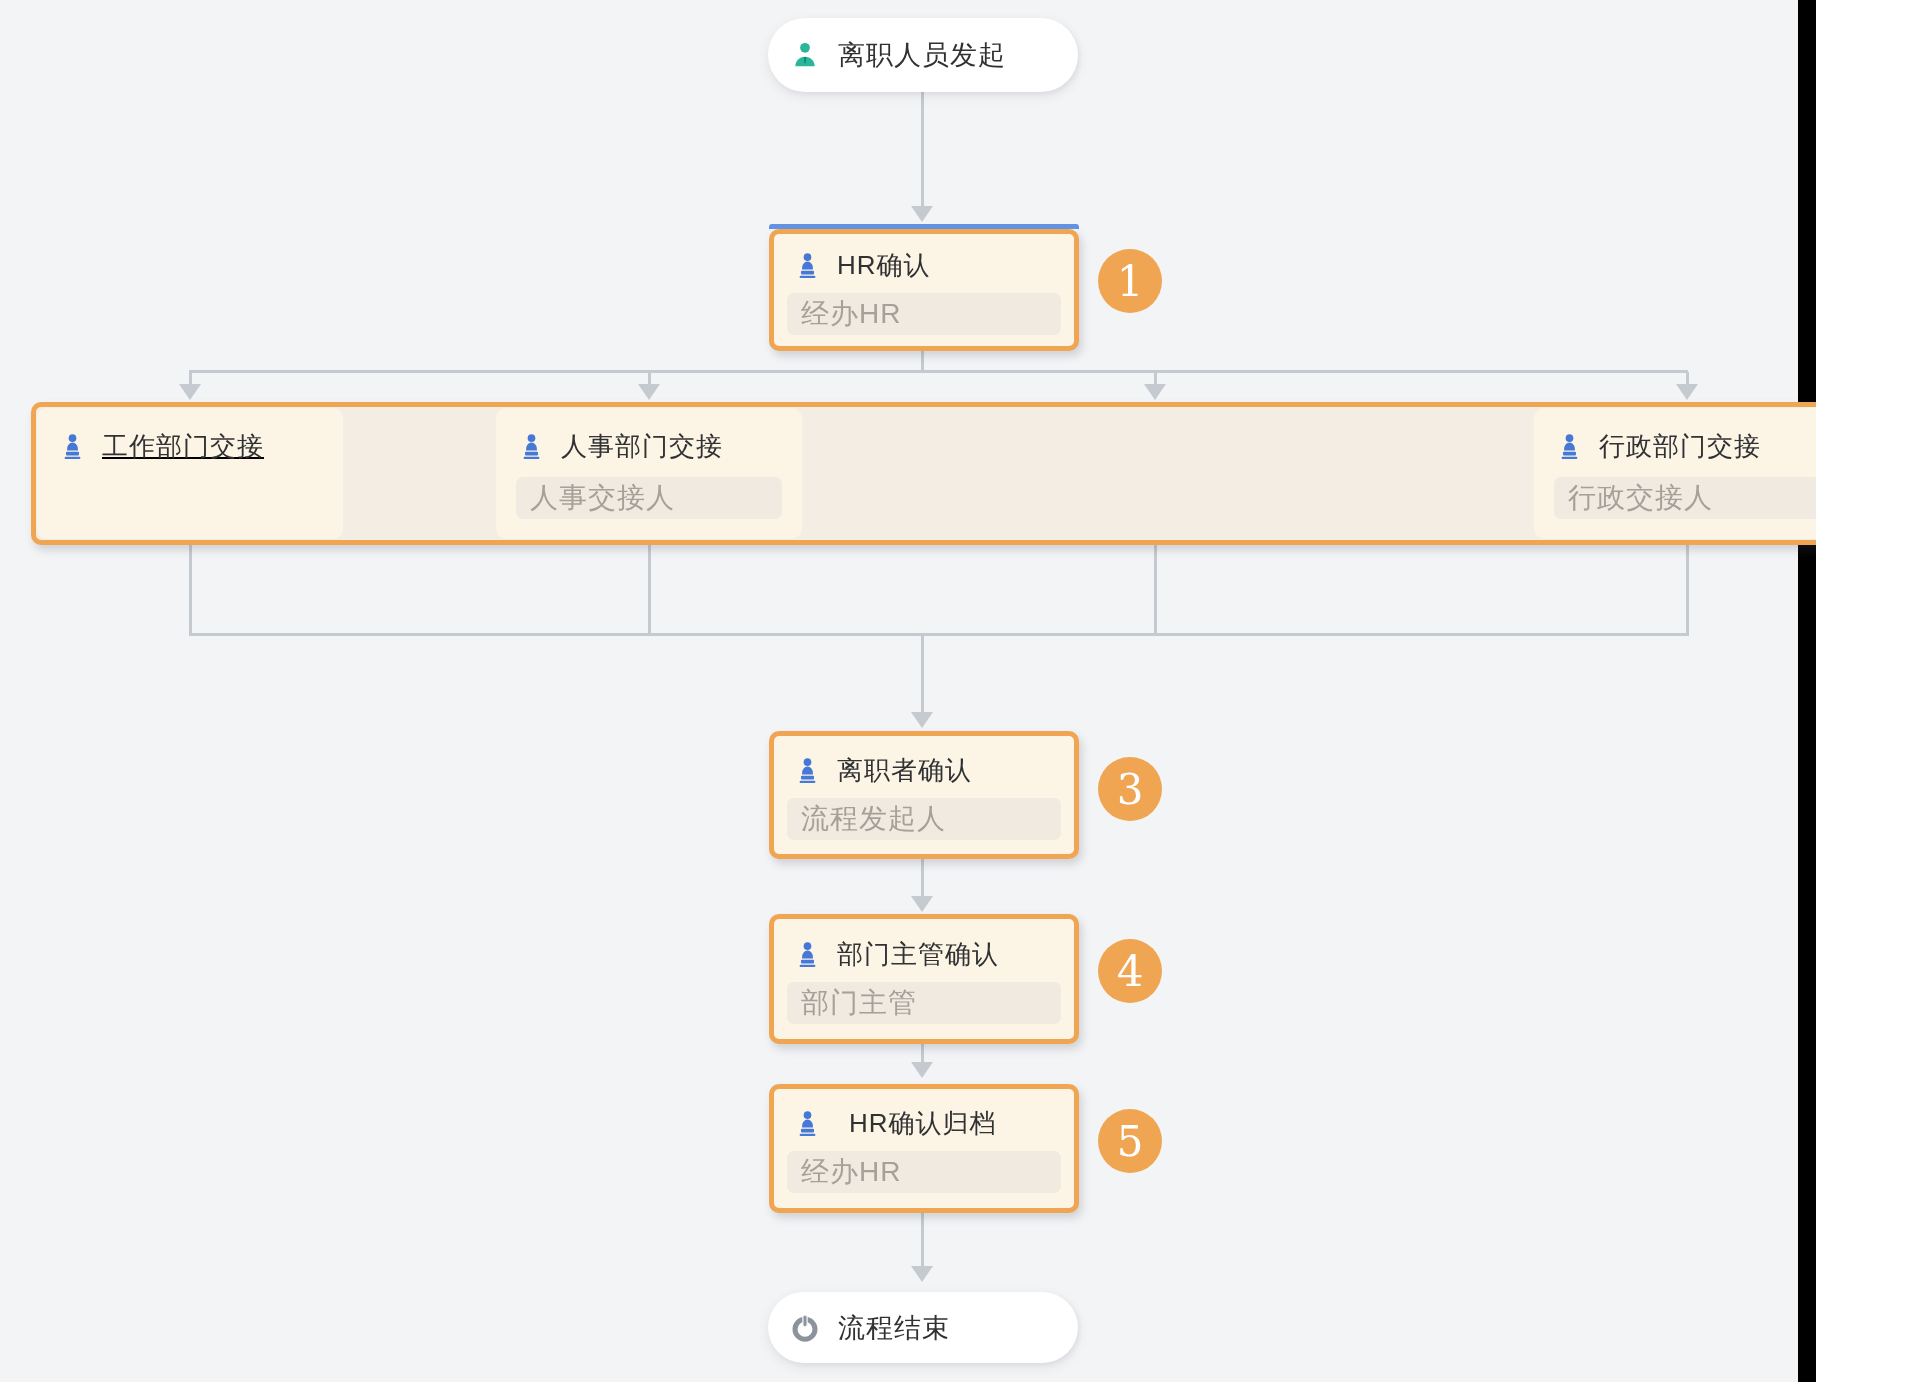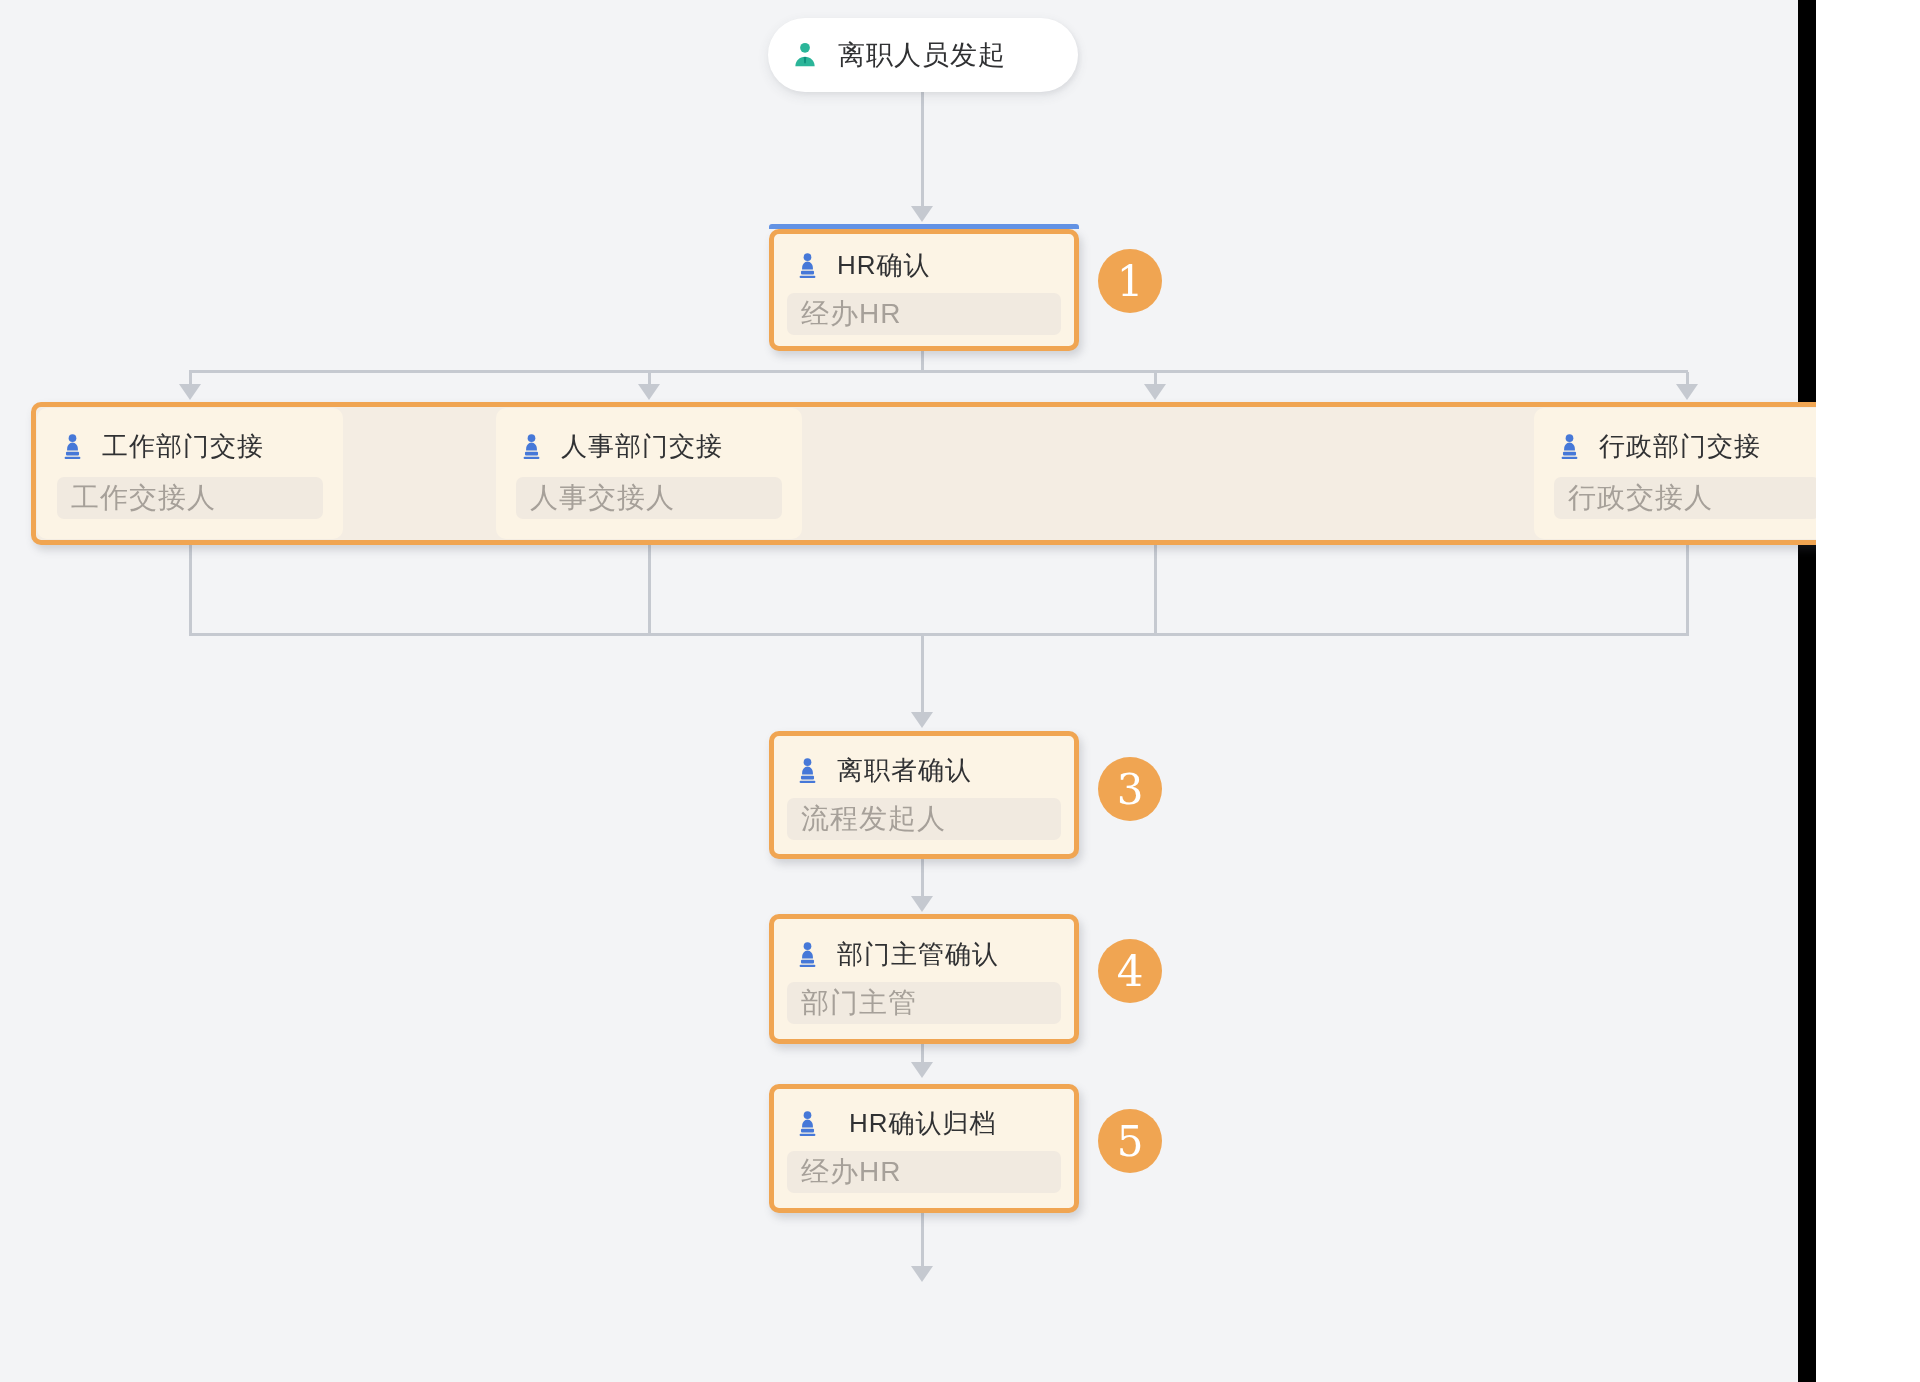--- a/index.html
+++ b/index.html
@@ -120,33 +120,32 @@
         </svg>
       </span>
       <span class="t">HR确认</span>
     </div>
     <div class="assignee">经办HR</div>
   </div>
   <div class="badge" style="left:1098px;top:249px;">1</div>
 
   <div class="group"></div>
 
-  <div class="pbox" style="left:37px;top:408px;">
+  <div class="pbox" style="left:37px;top:408px;text-decoration:underline;">
     <div class="title-row">
       <span class="icon">
         <svg width="27" height="27" viewBox="0 0 24 24">
           <circle cx="12" cy="4.6" r="3.4" fill="#4678d8"></circle>
           <path d="M7.2 14.5c0-3.4 2.1-6 4.8-6s4.8 2.6 4.8 6v1H7.2z" fill="#4678d8"></path>
           <rect x="6.2" y="16.6" width="11.6" height="3.4" rx="1" fill="#4678d8"></rect>
           <rect x="5" y="21.2" width="14" height="1.9" rx="0.9" fill="#4678d8"></rect>
         </svg>
       </span>
       <span class="t">工作部门交接</span>
     </div>
-    <div class="assignee">工作交接人</div>
   </div>
 
   <div class="pbox" style="left:496px;top:408px;">
     <div class="title-row">
       <span class="icon">
         <svg width="27" height="27" viewBox="0 0 24 24">
           <circle cx="12" cy="4.6" r="3.4" fill="#4678d8"></circle>
           <path d="M7.2 14.5c0-3.4 2.1-6 4.8-6s4.8 2.6 4.8 6v1H7.2z" fill="#4678d8"></path>
           <rect x="6.2" y="16.6" width="11.6" height="3.4" rx="1" fill="#4678d8"></rect>
           <rect x="5" y="21.2" width="14" height="1.9" rx="0.9" fill="#4678d8"></rect>
@@ -216,16 +215,25 @@
           <rect x="6.2" y="16.6" width="11.6" height="3.4" rx="1" fill="#4678d8"></rect>
           <rect x="5" y="21.2" width="14" height="1.9" rx="0.9" fill="#4678d8"></rect>
         </svg>
       </span>
       <span class="t">HR确认归档</span>
     </div>
     <div class="assignee">经办HR</div>
   </div>
   <div class="badge" style="left:1098px;top:1109px;">5</div>
 
+  <div class="pill-node" style="left:768px;top:1292px;height:71px;">
+    <span class="icon">
+      <svg width="30" height="30" viewBox="0 0 24 24">
+        <circle cx="12" cy="13" r="8" fill="none" stroke="#8d939c" stroke-width="4"></circle>
+        <rect x="10.3" y="1.6" width="3.4" height="9.4" rx="1.6" fill="#8d939c" stroke="#f3f4f6" stroke-width="1"></rect>
+      </svg>
+    </span>
+    <span class="label">流程结束</span>
+  </div>
 
   <div class="black-strip"></div>
 
 </div>
 
 </body></html>

